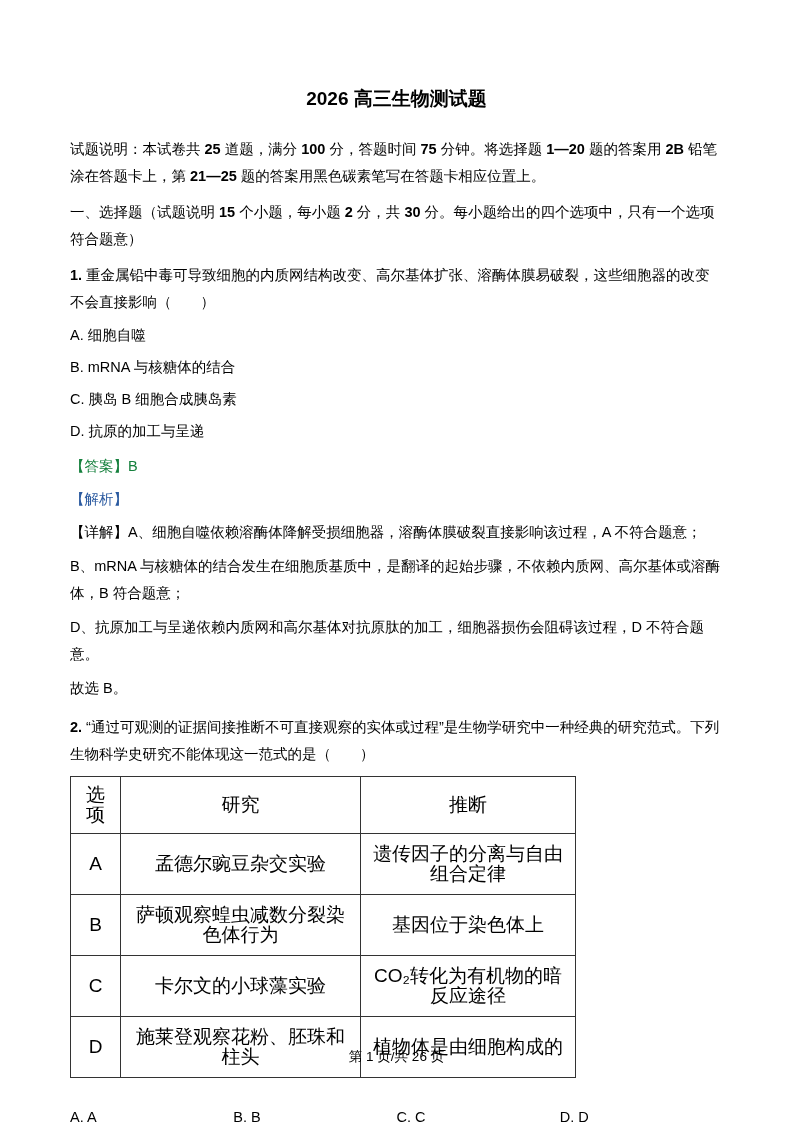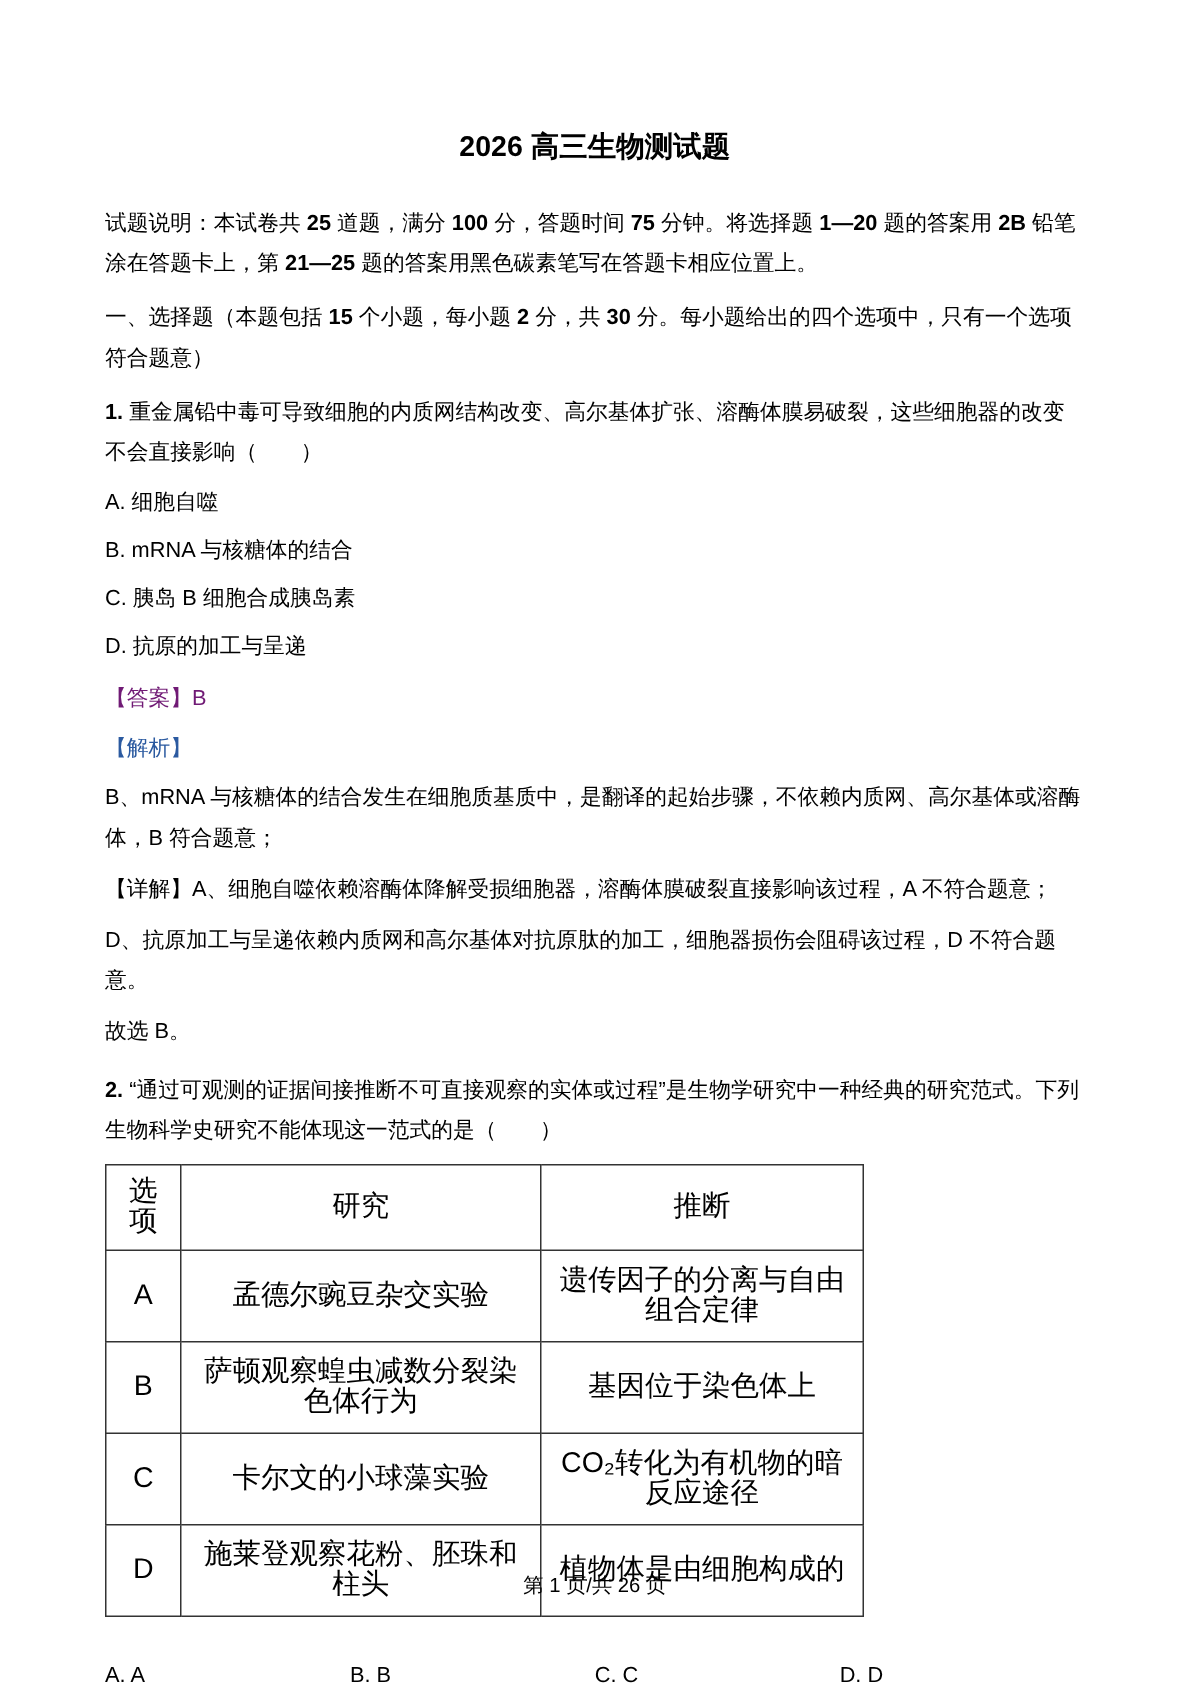--- a/index.html
+++ b/index.html
@@ -22,21 +22,21 @@
   .doc-title {
     text-align: center;
     font-size: 19px;
     font-weight: 700;
     margin: 0 0 24px 0;
     line-height: 26px;
   }
   .para { margin: 0 0 9px 0; }
   .qstem { margin: 0 0 6px 0; }
   .opt { margin: 0 0 5px 0; }
-  .ansline { color: #701a75; margin: 8px 0 6px 0; }
+  .ansline { color: #15803d; margin: 8px 0 6px 0; }
   .analysisline { color: #2B5AA0; margin: 0 0 6px 0; }
   .detail { margin: 0 0 7px 0; }
   .q2stem { margin: 12px 0 8px 0; }
   table.qtable {
     border-collapse: collapse;
     margin: 4px 0 0 0;
     font-size: 19px;
     line-height: 20px;
   }
   .qtable th, .qtable td {
@@ -63,34 +63,34 @@
 </head>
 <body>
 
 <div class="page">
   <div class="content">
 
     <h1 class="doc-title">2026 高三生物测试题</h1>
 
     <p class="para"><span>试题说明：本试卷共 </span><span style="font-weight: 700;">25</span><span> 道题，满分 </span><span style="font-weight: 700;">100</span><span> 分，答题时间 </span><span style="font-weight: 700;">75</span><span> 分钟。将选择题 </span><span style="font-weight: 700;">1—20</span><span> 题的答案用 </span><span style="font-weight: 700;">2B</span><span> 铅笔涂在答题卡上，第 </span><span style="font-weight: 700;">21—25</span><span> 题的答案用黑色碳素笔写在答题卡相应位置上。</span></p>
 
-    <p class="para"><span>一、选择题（本题包括 </span><span style="font-weight: 700;">15</span><span> 个小题，每小题 </span><span style="font-weight: 700;">2</span><span> 分，共 </span><span style="font-weight: 700;">30</span><span> 分。每小题给出的四个选项中，只有一个选项符合题意）</span></p>
+    <p class="para"><span>一、选择题（试题说明 </span><span style="font-weight: 700;">15</span><span> 个小题，每小题 </span><span style="font-weight: 700;">2</span><span> 分，共 </span><span style="font-weight: 700;">30</span><span> 分。每小题给出的四个选项中，只有一个选项符合题意）</span></p>
 
     <p class="qstem"><span style="font-weight: 700;">1.</span><span> 重金属铅中毒可导致细胞的内质网结构改变、高尔基体扩张、溶酶体膜易破裂，这些细胞器的改变不会直接影响（　　）</span></p>
 
     <p class="opt">A. 细胞自噬</p>
     <p class="opt">B. mRNA 与核糖体的结合</p>
     <p class="opt">C. 胰岛 B 细胞合成胰岛素</p>
     <p class="opt">D. 抗原的加工与呈递</p>
 
     <p class="ansline">【答案】B</p>
     <p class="analysisline">【解析】</p>
 
+    <p class="detail">【详解】A、细胞自噬依赖溶酶体降解受损细胞器，溶酶体膜破裂直接影响该过程，A 不符合题意；</p>
     <p class="detail">B、mRNA 与核糖体的结合发生在细胞质基质中，是翻译的起始步骤，不依赖内质网、高尔基体或溶酶体，B 符合题意；</p>
-    <p class="detail">【详解】A、细胞自噬依赖溶酶体降解受损细胞器，溶酶体膜破裂直接影响该过程，A 不符合题意；</p>
     <p class="detail">D、抗原加工与呈递依赖内质网和高尔基体对抗原肽的加工，细胞器损伤会阻碍该过程，D 不符合题意。</p>
     <p class="detail">故选 B。</p>
 
     <p class="q2stem"><span style="font-weight: 700;">2.</span><span> “通过可观测的证据间接推断不可直接观察的实体或过程”是生物学研究中一种经典的研究范式。下列生物科学史研究不能体现这一范式的是（　　）</span></p>
 
     <table class="qtable">
       <colgroup>
         <col class="col-opt">
         <col class="col-research">
         <col class="col-infer">

